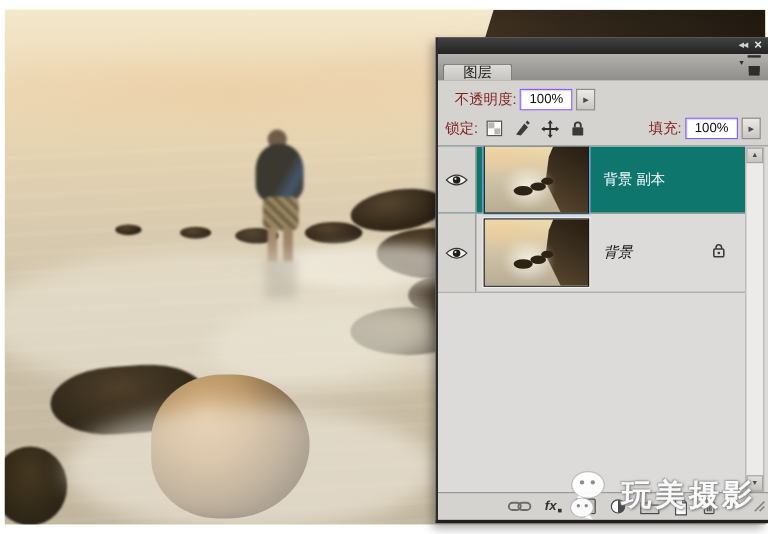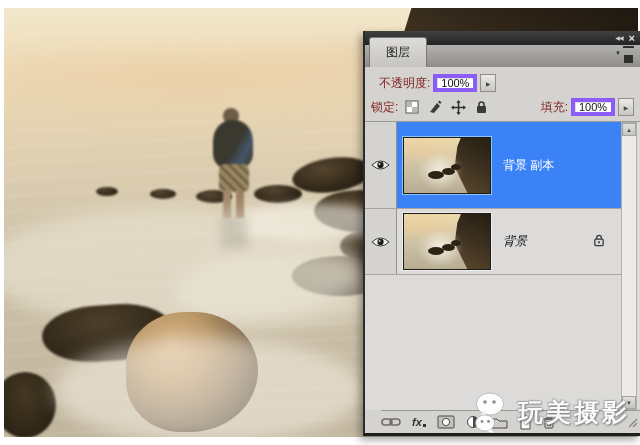--- a/index.html
+++ b/index.html
@@ -56,48 +56,48 @@
     display:flex;flex-direction:column;background:#d5d3d0;
     border-left:2px solid #2c2c2c;border-bottom:3px solid #1e1e1e;
     box-shadow:-3px 4px 8px rgba(0,0,0,.35);}
   .p-titlebar{height:14px;flex:0 0 14px;background:linear-gradient(#424242,#232323);
     display:flex;align-items:center;justify-content:flex-end;gap:6px;padding-right:5px;}
   .tb-btn{color:#cfcfcf;cursor:pointer;line-height:1;}
   .tb-collapse{font-size:6px;letter-spacing:-1px;}
   .tb-close{font-size:11px;font-weight:bold;color:#e4e4e4;}
   .p-tabbar{height:22px;flex:0 0 22px;background:linear-gradient(#b3b1ae,#8f8d8a);
     position:relative;display:flex;align-items:flex-end;}
-  .tab{margin-left:4px;width:58px;height:30px;background:linear-gradient(#dedcd9,#c6c4c0);
+  .tab{margin-left:4px;width:58px;height:14px;background:linear-gradient(#dedcd9,#c6c4c0);
     border:1px solid #7b7975;border-bottom:none;border-radius:3px 3px 0 0;
     font-size:12px;color:#1c1c1c;display:flex;align-items:center;justify-content:center;}
   .panel-menu{position:absolute;right:6px;top:5px;display:flex;align-items:center;gap:2px;cursor:pointer;}
   .pm-caret{font-size:6px;color:#2e2e2e;}
   .pm-lines{width:11px;height:9px;border-top:2px solid #2e2e2e;
     box-shadow:0 3px 0 -1px #2e2e2e,0 6px 0 -1px #2e2e2e,0 9px 0 -1px #2e2e2e;margin-top:-6px;}
   .p-controls{flex:0 0 54px;padding:4px 6px 2px 6px;background:#d5d3d0;}
   .ctl-row{height:24px;display:flex;align-items:center;}
   .lbl{font-size:12px;color:#7f1d1d;white-space:nowrap;}
   .dropdown{width:135px;height:20px;background:#fff;border:1px solid #8a8886;
     box-shadow:inset 1px 1px 1px rgba(0,0,0,.15);display:flex;align-items:center;
     padding:0 4px 0 6px;font-size:12px;color:#111;cursor:pointer;}
   .dd-caret{margin-left:auto;font-size:8px;color:#222;}
-  .field{width:44px;height:18px;background:#fff;border:4px solid #8b5cf6;
+  .field{width:44px;height:18px;background:#fff;border:1px solid #8b5cf6;
     box-shadow:inset 1px 1px 1px rgba(0,0,0,.15);font-size:11px;color:#111;
     display:inline-flex;align-items:center;justify-content:center;margin-left:3px;}
   .spin{width:16px;height:18px;margin-left:3px;background:linear-gradient(#eceae7,#c9c7c4);
     border:1px solid #908e8b;display:inline-flex;align-items:center;justify-content:center;cursor:pointer;}
   .spin-a{font-size:6px;color:#4a4a4a;}
   .opacity-lbl{margin-left:8px;}
   .lock-icons{display:flex;align-items:center;gap:5px;margin-left:5px;}
   .lock-btn{width:18px;height:17px;display:flex;align-items:center;justify-content:center;cursor:pointer;}
   .flex-sp{flex:1;}
   .p-list{flex:1;background:#dcdbd9;border-top:1px solid #999;position:relative;overflow:hidden;}
   .layer-row{height:66px;display:flex;align-items:center;border-bottom:1px solid #a8a6a3;
     margin-right:19px;cursor:pointer;position:relative;}
-  .layer-row.selected{height:87px;background:#3b82f6;}
+  .layer-row.selected{height:56px;background:#0f766e;}
   .eye-cell{width:32px;align-self:stretch;flex:0 0 32px;background:#d5d3d0;
     border-right:1px solid #939191;display:flex;align-items:center;justify-content:center;cursor:pointer;}
   .thumb{width:88px;height:57px;flex:0 0 88px;margin-left:6px;position:relative;overflow:hidden;
     border:1px solid #1b1b1b;}
   .selected .thumb{box-shadow:0 0 0 1px #8fc4f5;}
   .layer-row:not(.selected) .thumb{box-shadow:0 0 0 1px #efefed;}
   .layer-name{font-size:12px;margin-left:12px;}
   .selected .layer-name{color:#fff;}
   .name-bg{color:#111;font-style:italic;}
   .bg-lock{position:absolute;right:16px;top:50%;transform:translateY(-50%);}
@@ -114,21 +114,21 @@
   .m-rock{position:absolute;border-radius:50%;background:#2c2315;filter:blur(.4px);}
   .mr1{left:28%;top:60%;width:16px;height:8px;}
   .mr2{left:44%;top:55%;width:13px;height:7px;}
   .mr3{left:55%;top:48%;width:10px;height:6px;}
   
   .sb-track{position:absolute;right:3px;top:0;bottom:0;width:16px;background:#ecebe9;
     border:1px solid #b3b1ae;display:flex;flex-direction:column;justify-content:space-between;}
   .sb-btn{height:13px;background:linear-gradient(#e2e0dd,#c6c4c1);border:1px solid #a5a3a0;
     display:flex;align-items:center;justify-content:center;font-size:6px;color:#4a4a4a;cursor:pointer;}
   .p-bottombar{flex:0 0 23px;background:#d5d3d0;border-top:1px solid #999;
-    display:flex;align-items:center;gap:11px;position:relative;margin-left:16px;}
+    display:flex;align-items:center;padding-left:58px;gap:11px;position:relative;}
   .bb-icon{display:flex;align-items:center;justify-content:center;cursor:pointer;}
   .fx-label{font-size:11px;font-weight:bold;font-style:italic;color:#333;}
   .fx-dot{width:3px;height:3px;background:#333;display:inline-block;margin-left:1px;margin-top:6px;}
   .grip{position:absolute;right:2px;bottom:1px;}
 
   
   .watermark{position:absolute;left:472px;top:390px;display:flex;align-items:flex-start;z-index:30;}
   .wm-text{font-size:25px;font-weight:bold;letter-spacing:3px;color:rgba(255,255,255,.95);
     transform:skewX(-2deg);margin-left:4px;margin-top:6px;
     text-shadow:0 0 2px rgba(130,130,130,.95),1px 1px 2px rgba(110,110,110,.8),-1px -1px 1px rgba(160,160,160,.6);}

